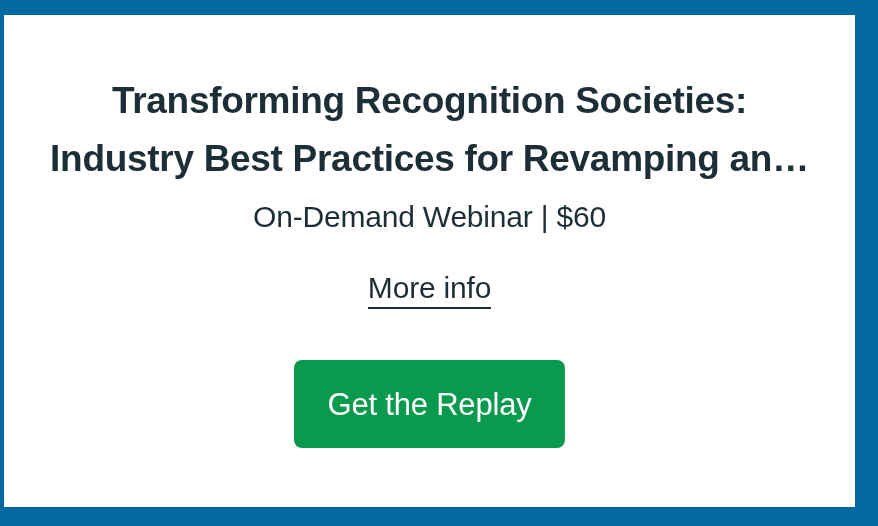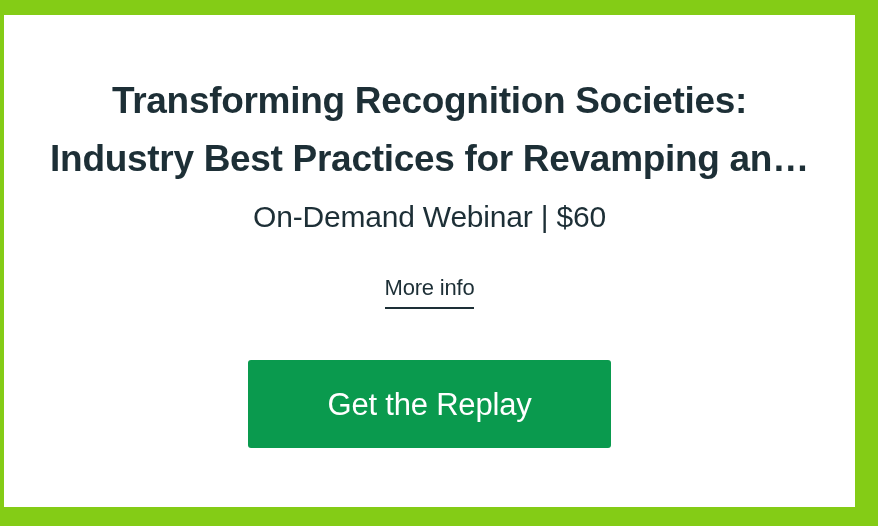--- a/index.html
+++ b/index.html
@@ -12,21 +12,21 @@
     overflow: hidden;
     font-family: "Liberation Sans", sans-serif;
     background: #2b5b66;
   }
 
   
   #promo-frame {
     position: relative;
     width: 878px;
     height: 526px;
-    background: #84cc16;
+    background: #0369a1;
     box-sizing: border-box;
     padding: 15px 23px 19px 4px;
   }
 
   
   #promo-card {
     position: relative;
     width: 100%;
     height: 100%;
     background: #ffffff;
@@ -71,42 +71,42 @@
     letter-spacing: -0.2px;
     margin-top: 19px;
   }
 
   
   .card-link {
     display: inline-block;
     margin-top: 36px;
     color: #1d2f36;
     font-family: "Liberation Sans", sans-serif;
-    font-size: 22px;
+    font-size: 30px;
     font-weight: normal;
     line-height: 34px;
     letter-spacing: -0.2px;
     text-decoration: none;
     border-bottom: 2px solid #1d2f36;
     padding-bottom: 2px;
     cursor: pointer;
   }
 
   
   .cta-button {
     margin-top: 51px;
     display: inline-flex;
     align-items: center;
     justify-content: center;
-    width: 363px;
+    width: 271px;
     height: 88px;
     background: #0a9a4e;
     color: #ffffff;
     border: none;
-    border-radius: 3px;
+    border-radius: 8px;
     font-family: "Liberation Sans", sans-serif;
     font-size: 31px;
     font-weight: normal;
     letter-spacing: -0.2px;
     line-height: 1;
     cursor: pointer;
     padding: 0;
   }
 </style>
 </head>

